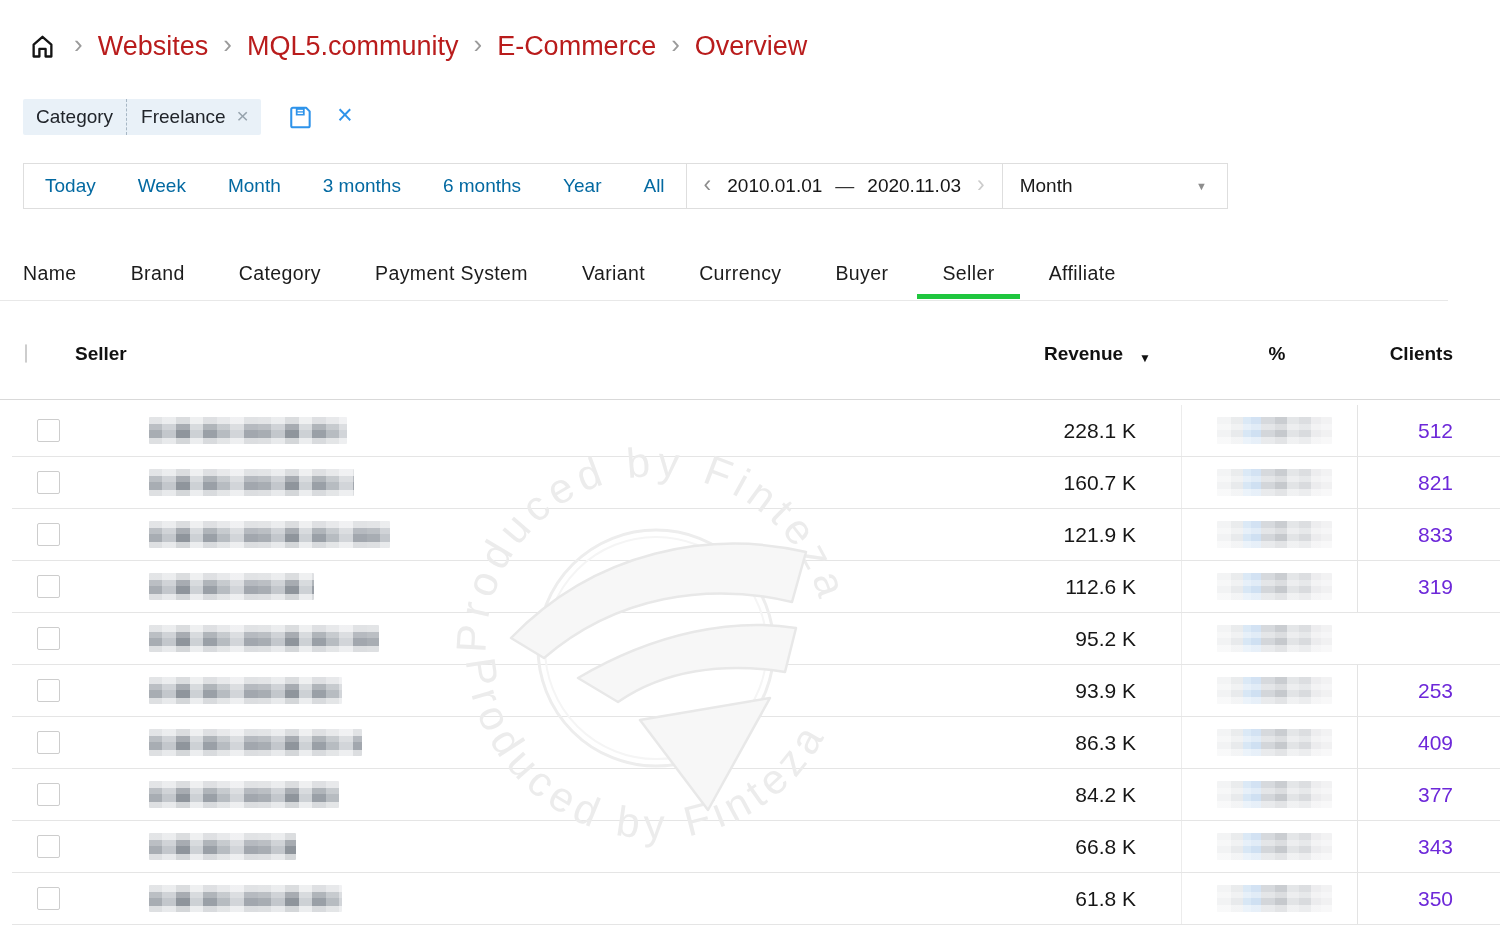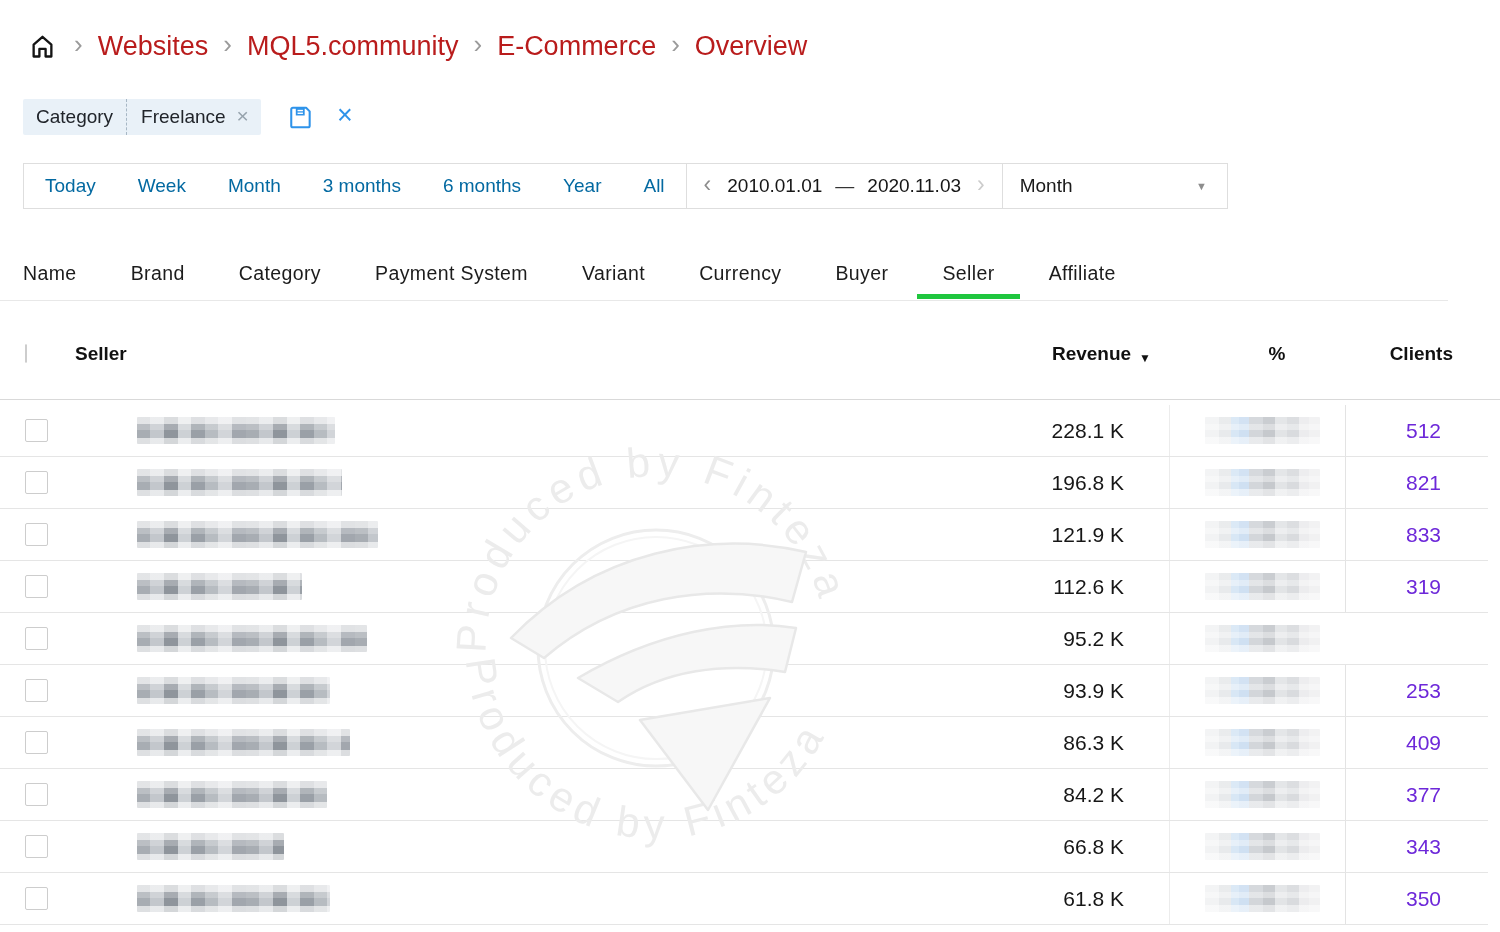--- a/index.html
+++ b/index.html
@@ -46,26 +46,26 @@
   .tabs { position:absolute; left:0; top:248px; width:1448px; height:53px; border-bottom:1px solid #e8e8e8; }
   .tabs-inner { display:flex; gap:4px; margin-left:-2px; }
   .tab { position:relative; padding:0 25px; line-height:51px; font-size:19.5px; letter-spacing:0.4px; color:#1c1c1c; cursor:pointer; white-space:nowrap; }
   .tab.active::after { content:""; position:absolute; left:0; right:0; bottom:0; height:5px; background:var(--accent); }
 
   
   .grid { display:grid; grid-template-columns:75px 1fr 326px 176px 143px; align-items:center; }
   .thead { position:absolute; left:0; top:301px; width:1500px; height:99px; border-bottom:1px solid #d9d9d9; padding-top:8px; }
   .thead .th { font-size:19px; font-weight:bold; color:#111; }
   .th-seller { justify-self:start; }
-  .th-revenue { justify-self:end; padding-right:30px; display:flex; align-items:flex-end; gap:8px; cursor:pointer; }
+  .th-revenue { justify-self:end; padding-right:30px; display:flex; align-items:flex-end; gap:16px; cursor:pointer; }
   .th-revenue .sort-caret { font-size:12px; padding-top:3px; }
   .th-percent { justify-self:center; padding-left:16px; cursor:pointer; }
   .th-clients { justify-self:end; padding-right:47px; cursor:pointer; }
 
-  .rows { position:absolute; left:0; top:405px; width:1488px; }
+  .rows { position:absolute; left:12px; top:405px; width:1488px; }
   .row { height:52px; border-bottom:1px solid var(--line); }
   .cell { height:100%; display:flex; align-items:center; }
   .cell-check { padding-left:25px; }
   .checkbox { width:23px; height:23px; border:1.5px solid #cdcdcd; border-radius:2px; background:#fff; cursor:pointer; }
   .thead .checkbox { margin-left:25px; }
   .cell-rev { justify-content:flex-end; padding-right:45px; font-size:21px; color:#161616; }
   .cell-clients { justify-content:flex-end; padding-right:47px; font-size:21px; color:#6d28d9; border-left:1px solid #e3e3e3; }
   .cell-pct { border-left:1px solid #ececec; }
 
   
@@ -197,21 +197,21 @@
     <div class="cell cell-clients">512</div>
   </div>
 
   <div class="row grid">
     <div class="cell cell-check">
         <span class="checkbox"></span>
       </div>
     <div class="cell">
         <div class="mosaic mosaic-name"></div>
       </div>
-    <div class="cell cell-rev">196.8 K</div>
+    <div class="cell cell-rev">160.7 K</div>
     <div class="cell cell-pct">
         <div class="mosaic mosaic-pct"></div>
       </div>
     <div class="cell cell-clients">821</div>
   </div>
 
   <div class="row grid">
     <div class="cell cell-check">
         <span class="checkbox"></span>
       </div>

